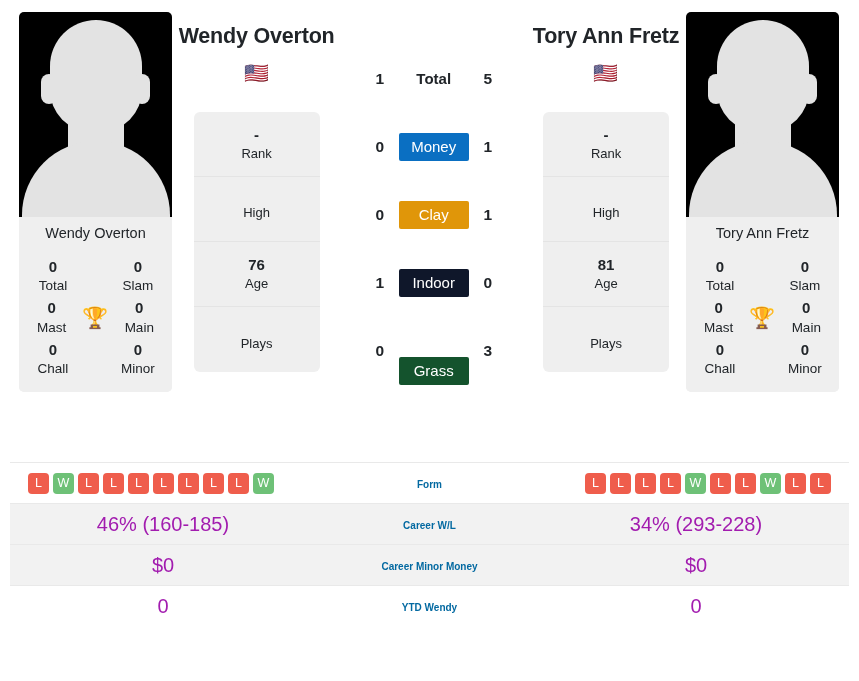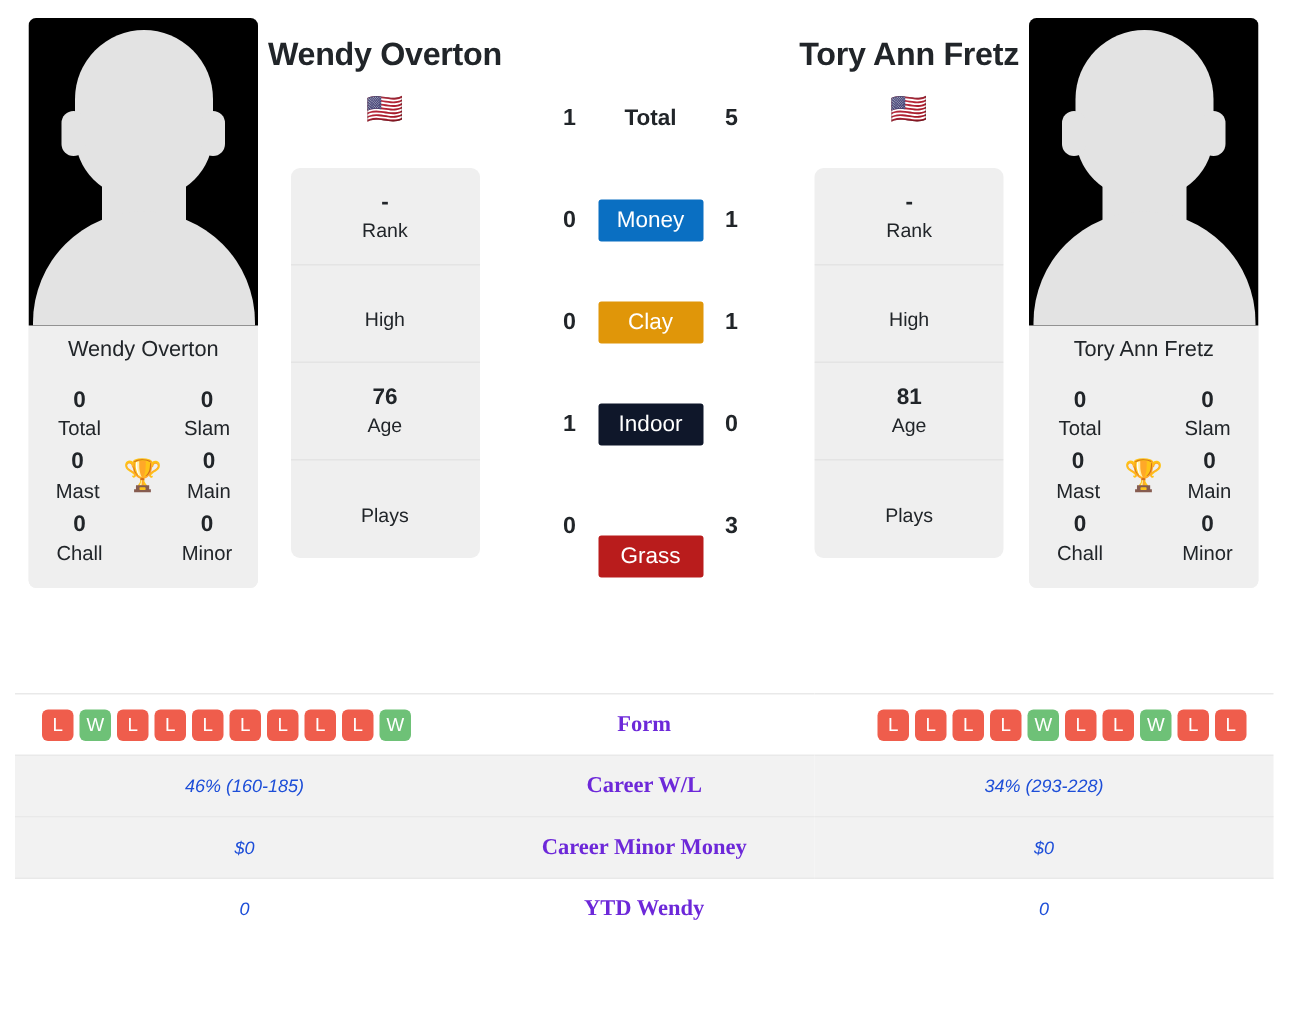--- a/index.html
+++ b/index.html
@@ -236,29 +236,27 @@
   .stats-table tr.plainrow { background: #ffffff; }
   .stats-table td {
     border-top: 1px solid #e9e9e9;
     vertical-align: middle;
     padding: 0;
   }
   .stats-table tr:last-child td { border-bottom: 1px solid #ffffff; }
   .col-side { width: 306px; text-align: center; }
   .col-mid  { width: 227px; text-align: center; }
   .cell-val {
-    font-size: 12px;
-    color: #1d4ed8;
-    font-style: italic;
+    font-size: 20px;
+    color: #a21caf;
   }
   .cell-lbl {
-    font-size: 15px;
+    font-size: 10px;
     font-weight: bold;
-    color: #6d28d9;
-    font-family: Liberation Serif, serif;
+    color: #0369a1;
   }
   .form-wrap {
     display: flex;
     flex-direction: row;
     gap: 4px;
     padding-left: 18px;
   }
   .form-wrap.rightside { padding-left: 0; padding-right: 18px; justify-content: flex-end; }
   .form-badge {
     width: 21px;
@@ -364,21 +362,21 @@
         <div class="s-badge" id="badge-clay" style="background: rgb(224, 150, 9);">Clay</div>
         <div class="s-num">1</div>
       </div>
       <div class="srow">
         <div class="s-num">1</div>
         <div class="s-badge" id="badge-indoor" style="background: #0f172a;">Indoor</div>
         <div class="s-num">0</div>
       </div>
       <div class="srow">
         <div class="s-num">0</div>
-        <div class="s-badge" id="badge-grass" style="background: #b91c1c; margin-top: 40px;">Grass</div>
+        <div class="s-badge" id="badge-grass" style="background: #14532d; margin-top: 40px;">Grass</div>
         <div class="s-num">3</div>
       </div>
     </div>
 
     <div class="side-col">
       <div class="player-name">Tory Ann Fretz</div>
       <div class="flag">
         <span>🇺🇸</span>
       </div>
       <div class="info-card">

